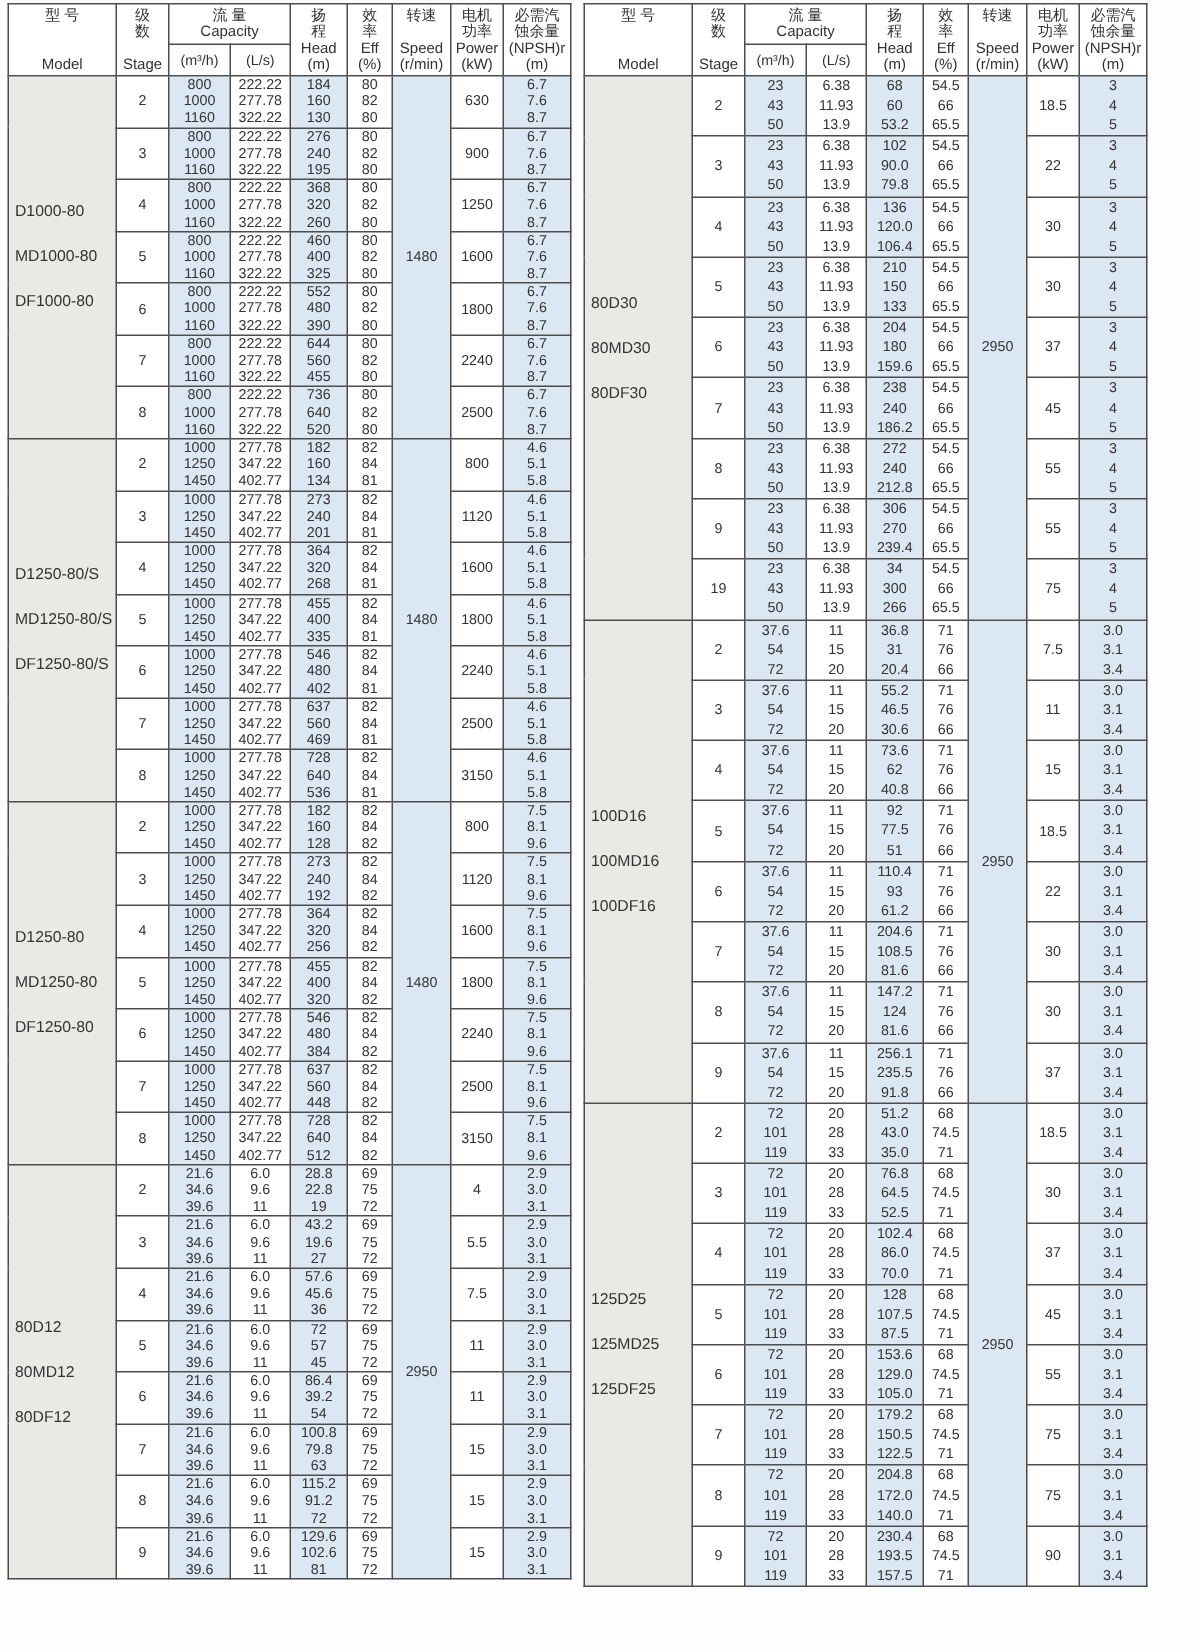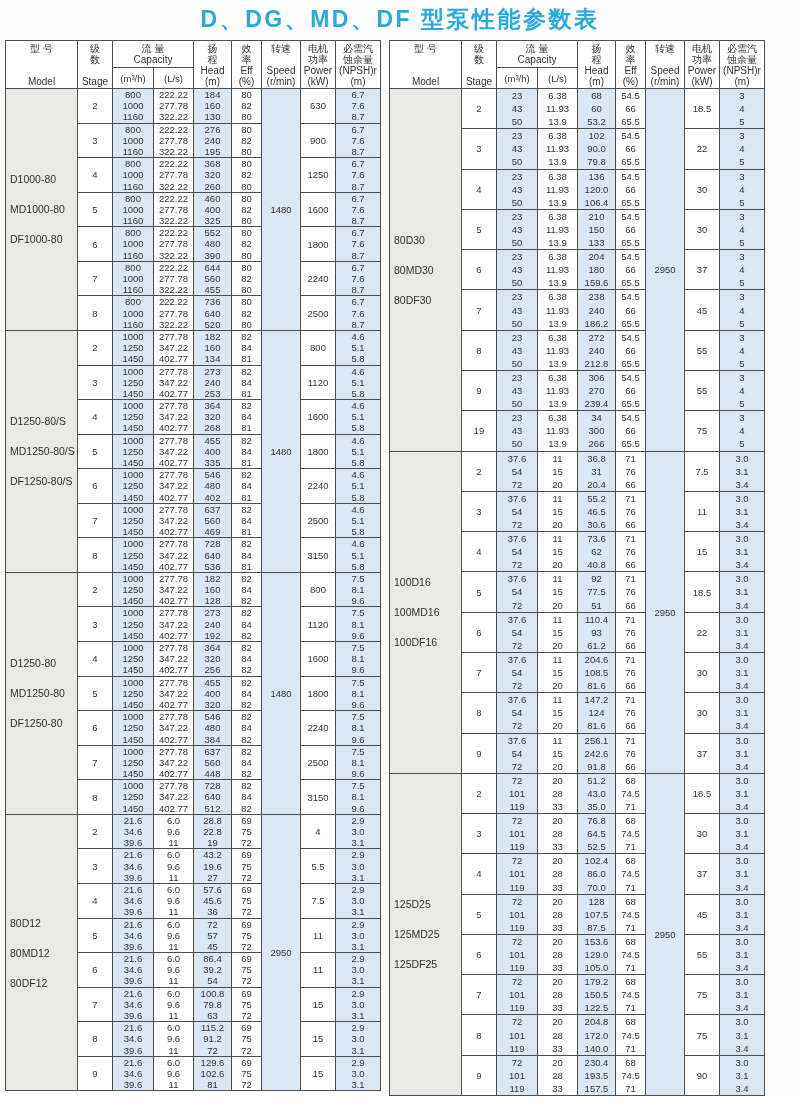--- a/index.html
+++ b/index.html
@@ -56,21 +56,20 @@
     padding-left: 4px;
   }
   .model-name { font-size: 10.5px; text-align: left; white-space: nowrap; }
   .stage-cell, .power-cell, .speed-cell { font-size: 10px; }
   tr.block-top td { border-top: 1.5px solid #333333; }
 </style>
 </head>
 <body>
 
 <div class="page">
-  <h1 class="title">D、DG、MD、DF 型泵性能参数表</h1>
   <div class="tables">
     <table class="pump tbl-left">
         <colgroup>
           <col style="width: 72px;">
           <col style="width: 35px;">
           <col style="width: 41px;">
           <col style="width: 40px;">
           <col style="width: 38px;">
           <col style="width: 30px;">
           <col style="width: 39px;">
@@ -404,21 +403,21 @@
               <div class="ln">1450</div>
             </td>
             <td>
               <div class="ln">277.78</div>
               <div class="ln">347.22</div>
               <div class="ln">402.77</div>
             </td>
             <td class="bg-blue">
               <div class="ln">273</div>
               <div class="ln">240</div>
-              <div class="ln">253</div>
+              <div class="ln">201</div>
             </td>
             <td>
               <div class="ln">82</div>
               <div class="ln">84</div>
               <div class="ln">81</div>
             </td>
             <td class="power-cell">1120</td>
             <td class="bg-blue">
               <div class="ln">4.6</div>
               <div class="ln">5.1</div>
@@ -1593,21 +1592,21 @@
               <div class="ln">54</div>
               <div class="ln">72</div>
             </td>
             <td>
               <div class="ln">11</div>
               <div class="ln">15</div>
               <div class="ln">20</div>
             </td>
             <td class="bg-blue">
               <div class="ln">256.1</div>
-              <div class="ln">242.6</div>
+              <div class="ln">235.5</div>
               <div class="ln">91.8</div>
             </td>
             <td>
               <div class="ln">71</div>
               <div class="ln">76</div>
               <div class="ln">66</div>
             </td>
             <td class="power-cell">37</td>
             <td class="bg-blue">
               <div class="ln">3.0</div>

